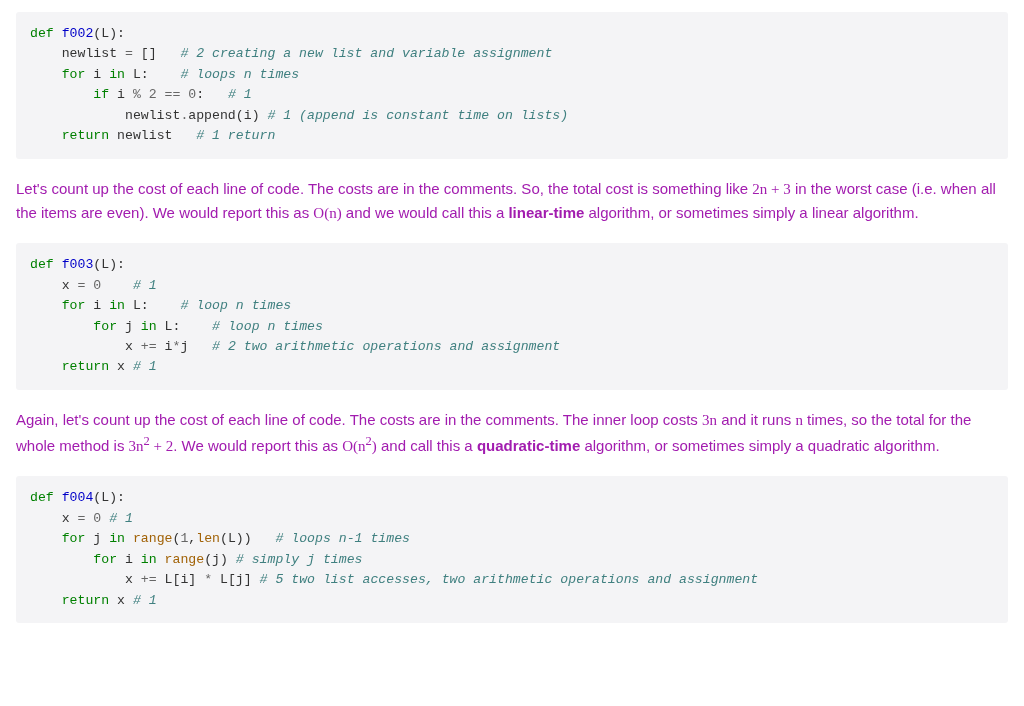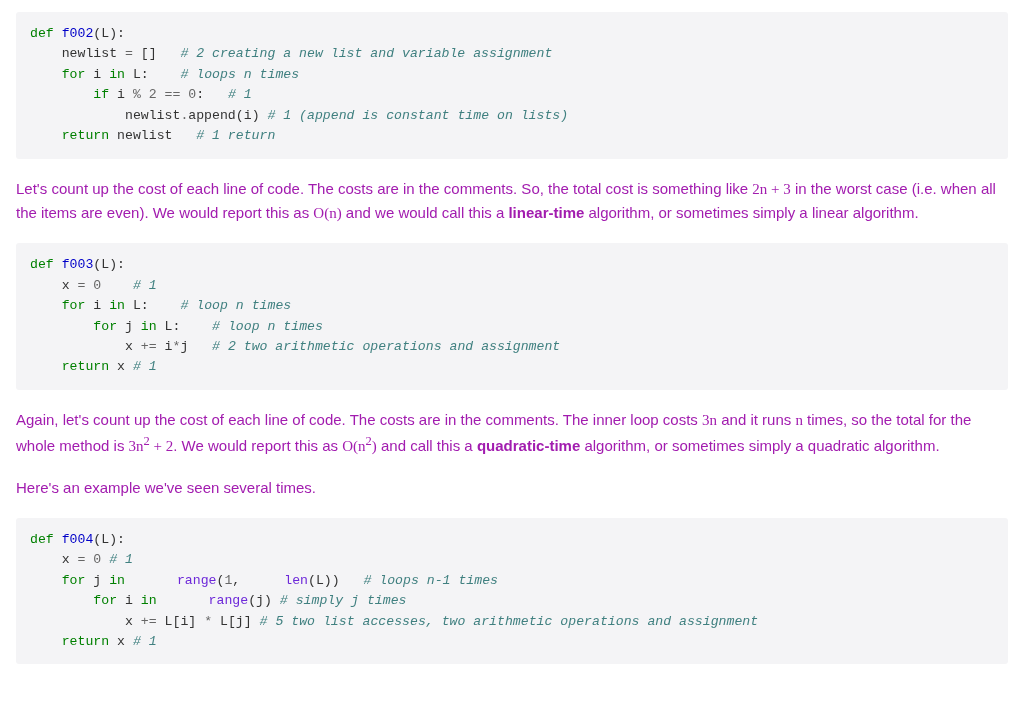--- a/index.html
+++ b/index.html
@@ -33,21 +33,21 @@
     color: #a21caf;
   }
   
   .kw  { color: #008000; }      
   .fn  { color: #0000c8; }      
   .num { color: #666666; }      
   .op  { color: #666666; }      
   .pun { color: #333333; }      
   .cmt { color: #408080; font-style: italic; } 
   .id  { color: #333; }
-  .bi  { color: #6d28d9; margin-left: 44px; }      
+  .bi  { color: #a16207; }      
 
   .math { font-family: Georgia, "Times New Roman", serif; }
   strong.term { font-weight: 700; }
 </style>
 </head>
 <body>
 
 <div class="page">
 
   <div class="codeblock"><span class="kw">def</span> <span class="fn">f002</span><span class="pun">(</span><span class="id">L</span><span class="pun">):</span>
@@ -65,21 +65,20 @@
     <span class="id">x</span><span class="op"> = </span><span class="num">0</span><span>    </span><span class="cmt"># 1</span>
     <span class="kw">for</span><span> </span><span class="id">i</span><span> </span><span class="kw">in</span><span> </span><span class="id">L</span><span class="pun">:</span><span>    </span><span class="cmt"># loop n times</span>
         <span class="kw">for</span><span> </span><span class="id">j</span><span> </span><span class="kw">in</span><span> </span><span class="id">L</span><span class="pun">:</span><span>    </span><span class="cmt"># loop n times</span>
             <span class="id">x</span><span class="op"> += </span><span class="id">i</span><span class="op">*</span><span class="id">j</span><span>   </span><span class="cmt"># 2 two arithmetic operations and assignment</span>
     <span class="kw">return</span><span> </span><span class="id">x</span><span> </span><span class="cmt"># 1</span></div>
 
   <p class="para">
     <span>Again, let's count up the cost of each line of code. The costs are in the comments. The inner loop costs </span><span class="math">3n</span><span> and it runs </span><span class="math">n</span><span> times, so the total for the whole method is </span><span class="math"><span>3n</span><sup>2</sup><span> + 2</span></span><span>. We would report this as </span><span class="math"><span>O(n</span><sup>2</sup><span>)</span></span><span> and call this a </span><strong class="term">quadratic-time</strong><span> algorithm, or sometimes simply a quadratic algorithm.</span>
   </p>
 
-  <p class="para">Here's an example we've seen several times.</p>
 
   <div class="codeblock"><span class="kw">def</span> <span class="fn">f004</span><span class="pun">(</span><span class="id">L</span><span class="pun">):</span>
     <span class="id">x</span><span class="op"> = </span><span class="num">0</span><span> </span><span class="cmt"># 1</span>
     <span class="kw">for</span><span> </span><span class="id">j</span><span> </span><span class="kw">in</span><span> </span><span class="bi">range</span><span class="pun">(</span><span class="num">1</span><span class="pun">,</span><span class="bi">len</span><span class="pun">(</span><span class="id">L</span><span class="pun">)</span><span class="pun">)</span><span>   </span><span class="cmt"># loops n-1 times</span>
         <span class="kw">for</span><span> </span><span class="id">i</span><span> </span><span class="kw">in</span><span> </span><span class="bi">range</span><span class="pun">(</span><span class="id">j</span><span class="pun">)</span><span> </span><span class="cmt"># simply j times</span>
             <span class="id">x</span><span class="op"> += </span><span class="id">L</span><span class="pun">[</span><span class="id">i</span><span class="pun">]</span><span> </span><span class="op">*</span><span> </span><span class="id">L</span><span class="pun">[</span><span class="id">j</span><span class="pun">]</span><span> </span><span class="cmt"># 5 two list accesses, two arithmetic operations and assignment</span>
     <span class="kw">return</span><span> </span><span class="id">x</span><span> </span><span class="cmt"># 1</span></div>
 
 </div>
 

